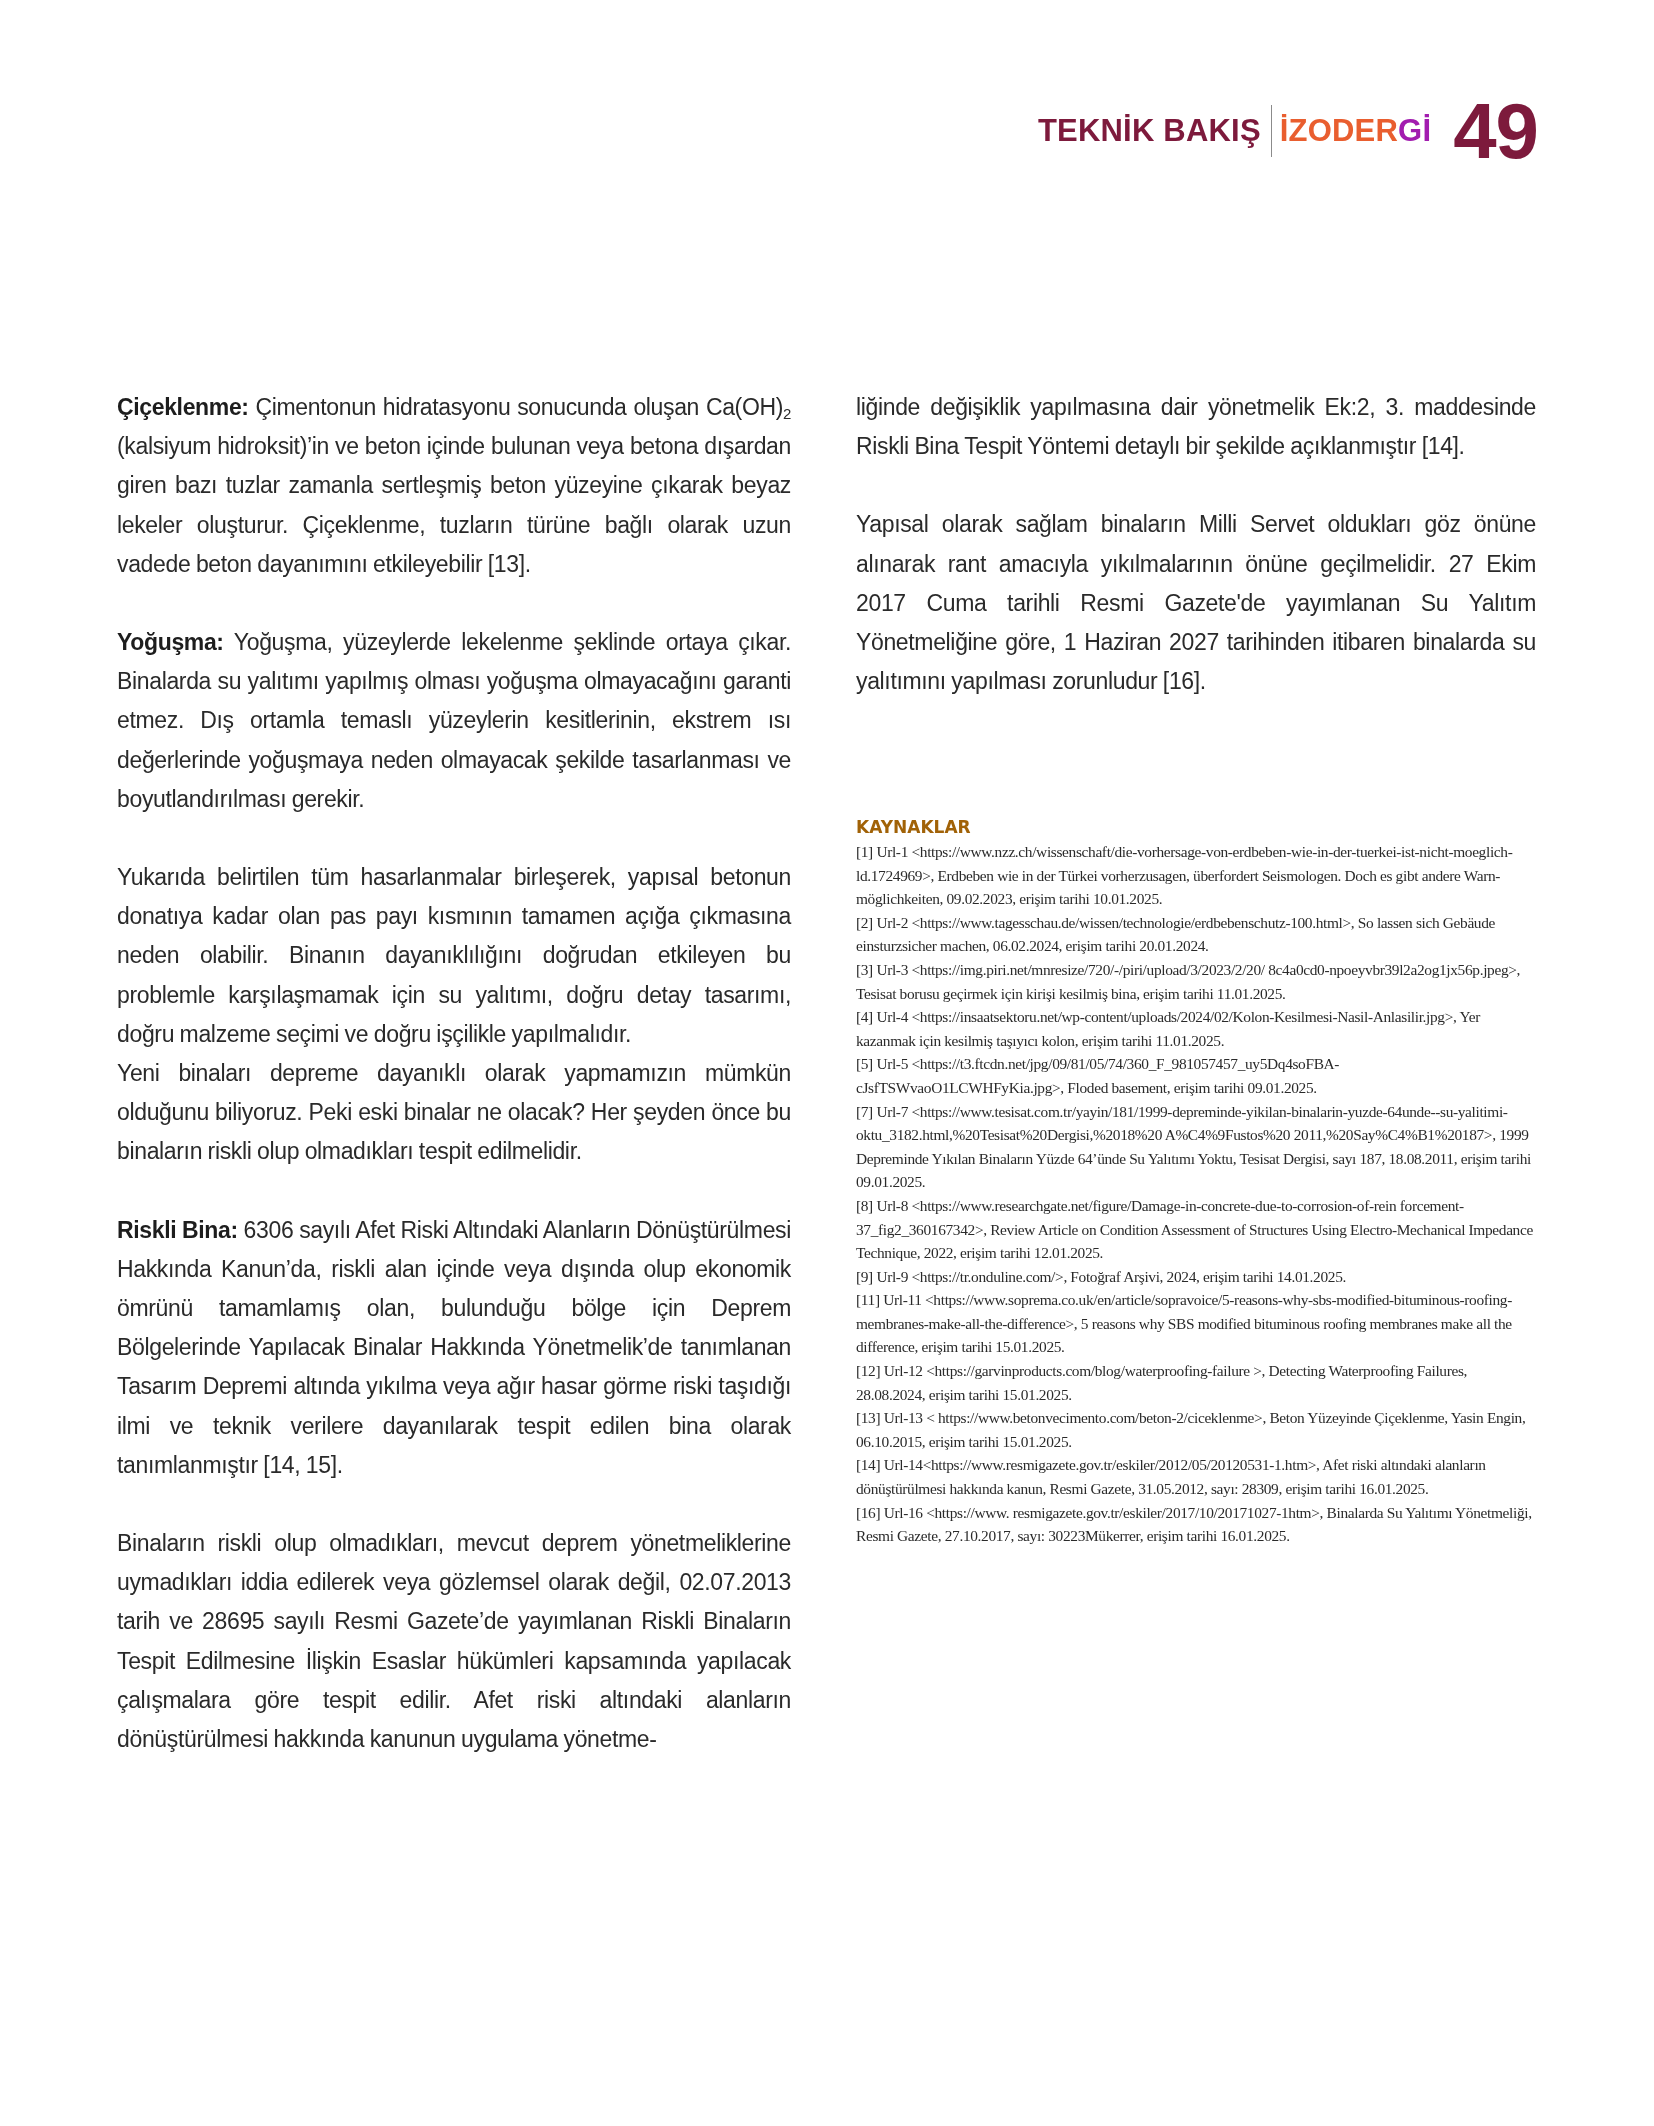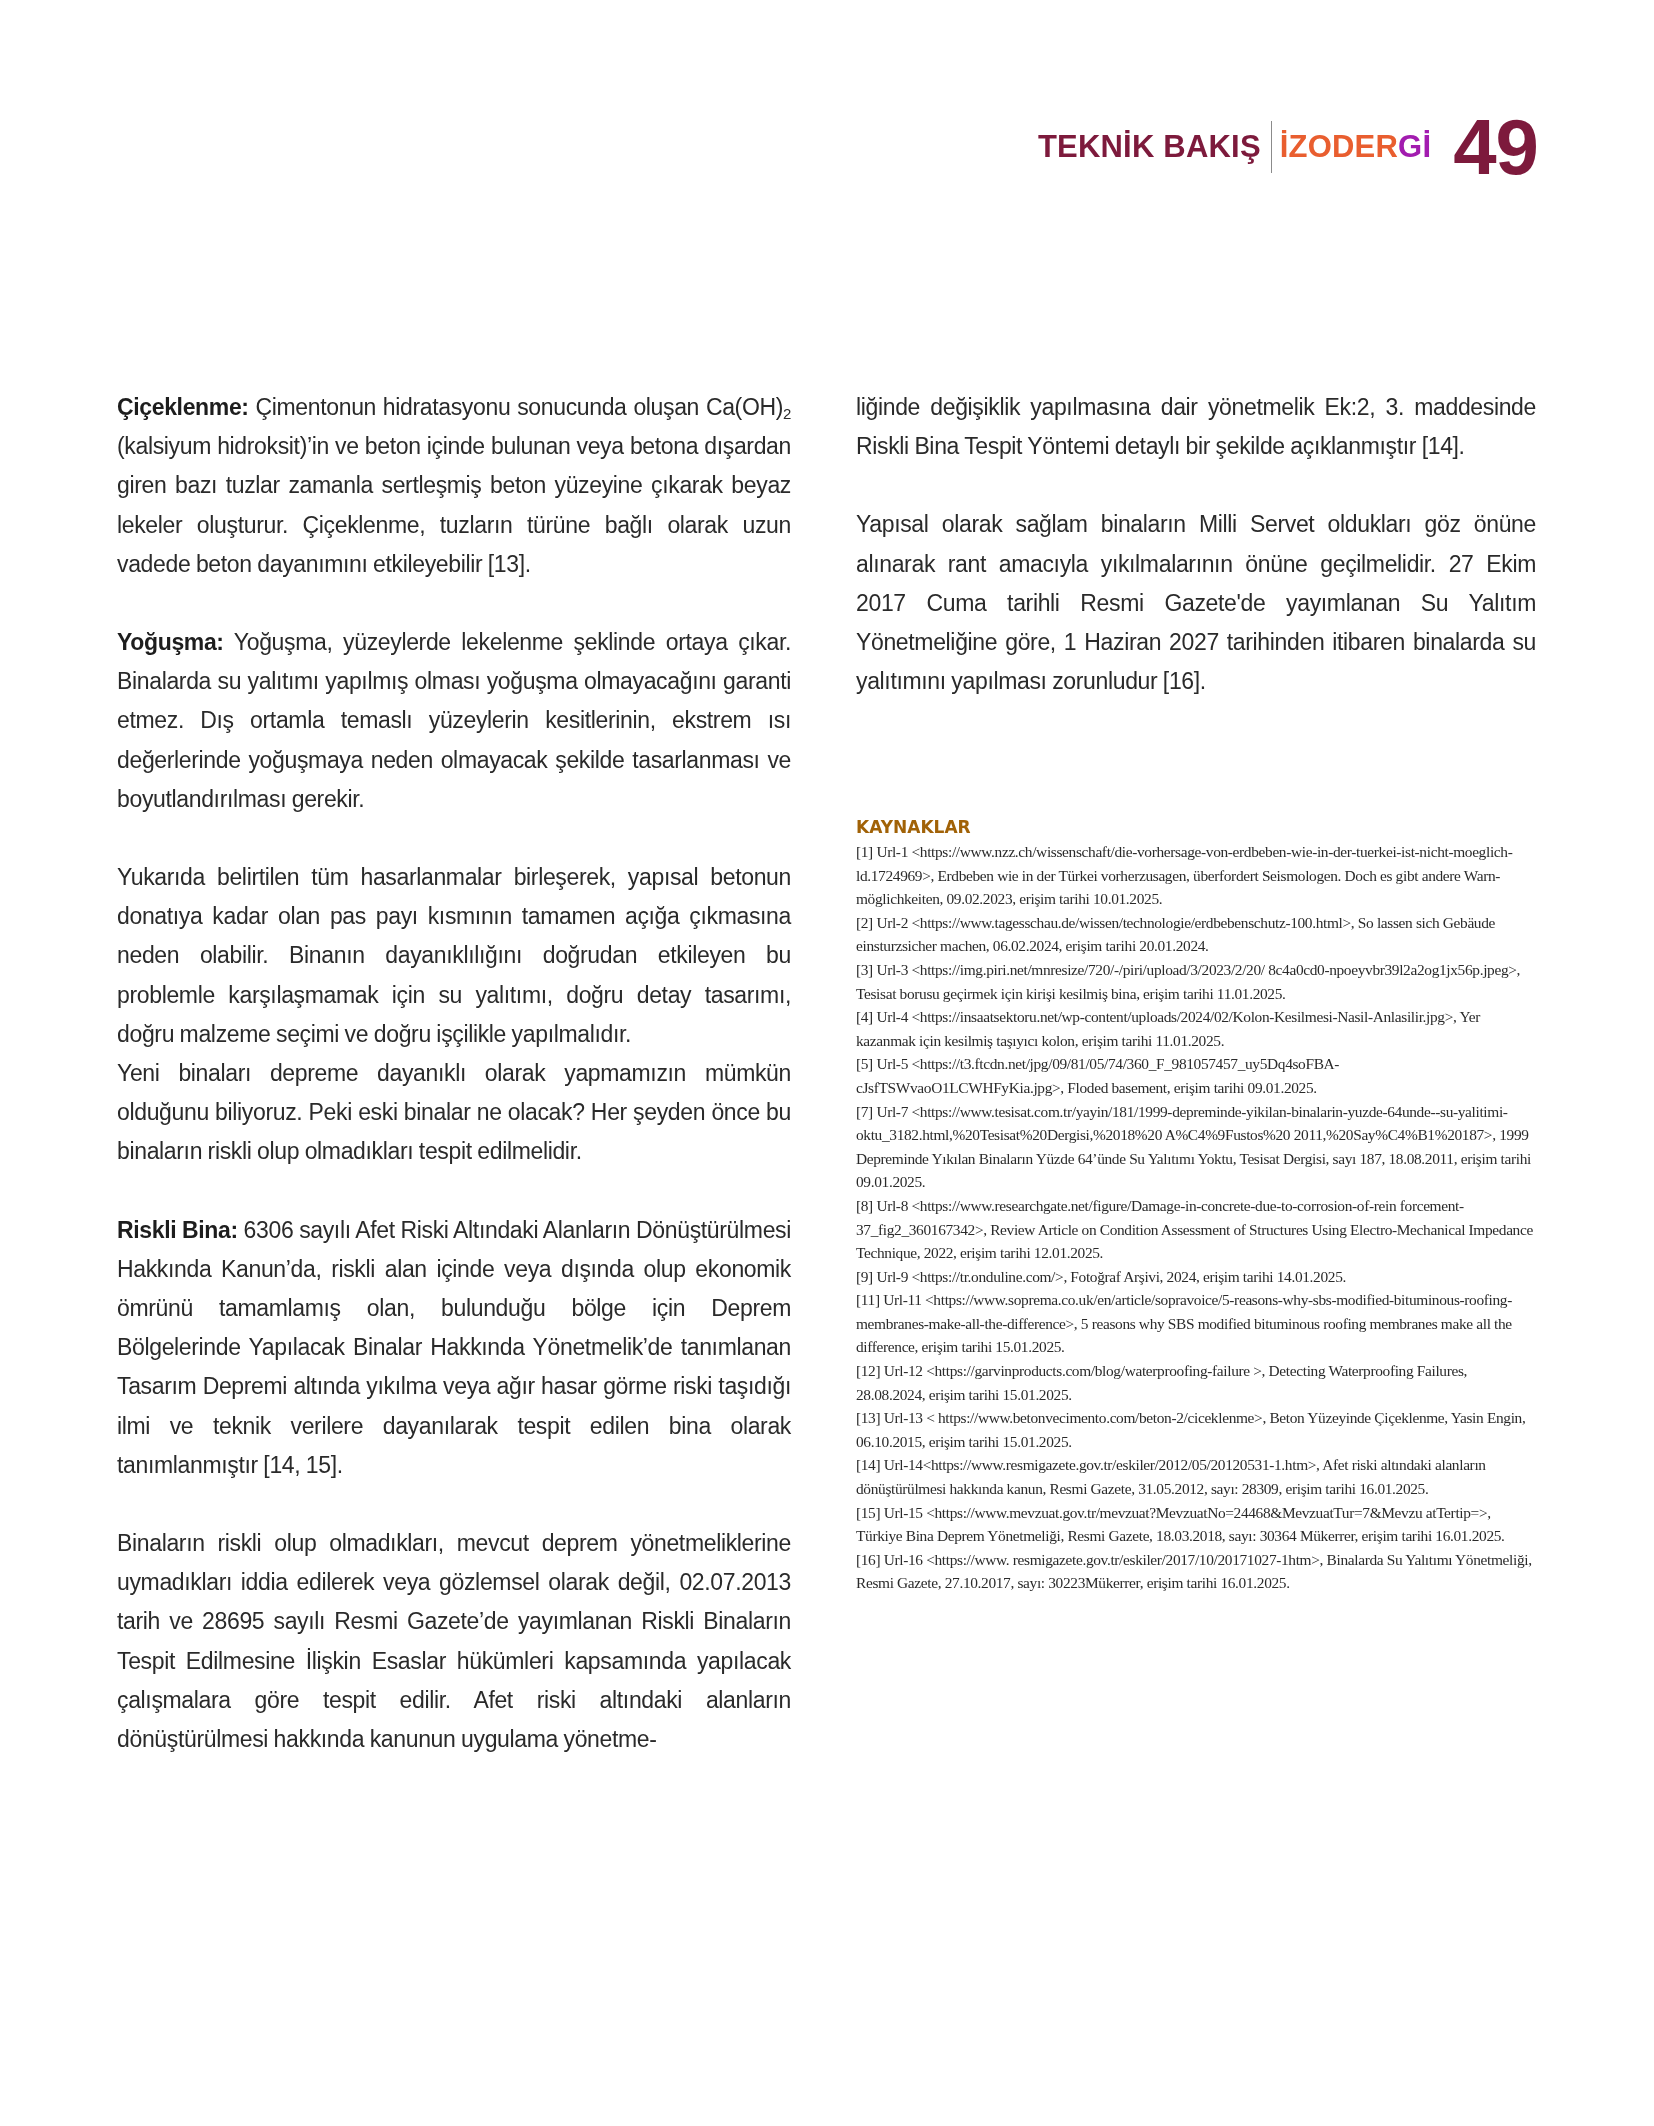--- a/index.html
+++ b/index.html
@@ -5,21 +5,21 @@
     * { margin: 0; padding: 0; box-sizing: border-box; }
     html, body { width: 1654px; height: 2126px; background: #ffffff; }
     body {
       position: relative;
       font-family: "DejaVu Sans", "Liberation Sans", sans-serif;
       color: #231f20;
       overflow: hidden;
     }
     .header {
       position: absolute;
-      top: 112px;
+      top: 96px;
       right: 116px;
       height: 70px;
       display: flex;
       align-items: center;
     }
     .header .section {
       font-family: "Liberation Sans", sans-serif;
       font-weight: bold;
       font-size: 31px;
       color: #7d1a3c;
@@ -126,16 +126,15 @@
     <p class="ref">[3] Url-3 &lt;https://img.piri.net/mnresize/720/-/piri/upload/3/2023/2/20/ 8c4a0cd0-npoeyvbr39l2a2og1jx56p.jpeg&gt;, Tesisat borusu geçirmek için kirişi kesilmiş bina, erişim tarihi 11.01.2025.</p>
     <p class="ref">[4] Url-4 &lt;https://insaatsektoru.net/wp-content/uploads/2024/02/Kolon-Kesilme­si-Nasil-Anlasilir.jpg&gt;, Yer kazanmak için kesilmiş taşıyıcı kolon, erişim tarihi 11.01.2025.</p>
     <p class="ref">[5] Url-5 &lt;https://t3.ftcdn.net/jpg/09/81/05/74/360_F_981057457_uy5Dq4soFBA­cJsfTSWvaoO1LCWHFyKia.jpg&gt;, Floded basement, erişim tarihi 09.01.2025.</p>
     <p class="ref">[7] Url-7 &lt;https://www.tesisat.com.tr/yayin/181/1999-depreminde-yikilan-binala­rin-yuzde-64unde--su-yalitimi-oktu_3182.html,%20Tesisat%20Dergisi,%2018%20 A%C4%9Fustos%20 2011,%20Say%C4%B1%20187&gt;, 1999 Depreminde Yıkılan Binaların Yüzde 64’ünde Su Yalıtımı Yoktu, Tesisat Dergisi, sayı 187, 18.08.2011, erişim tarihi 09.01.2025.</p>
     <p class="ref">[8] Url-8 &lt;https://www.researchgate.net/figure/Damage-in-concrete-due-to-cor­rosion-of-rein forcement-37_fig2_360167342&gt;, Review Article on Condition Assessment of Structures Using Electro-Mechanical Impedance Technique, 2022, erişim tarihi 12.01.2025.</p>
     <p class="ref">[9] Url-9 &lt;https://tr.onduline.com/&gt;, Fotoğraf Arşivi, 2024, erişim tarihi 14.01.2025.</p>
     <p class="ref">[11] Url-11 &lt;https://www.soprema.co.uk/en/article/sopravoice/5-reasons-wh­y-sbs-modified-bituminous-roofing-membranes-make-all-the-difference&gt;, 5 reasons why SBS modified bituminous roofing membranes make all the difference, erişim tarihi 15.01.2025.</p>
     <p class="ref">[12] Url-12 &lt;https://garvinproducts.com/blog/waterproofing-failure &gt;, Detecting Waterproofing Failures, 28.08.2024, erişim tarihi 15.01.2025.</p>
     <p class="ref">[13] Url-13 &lt; https://www.betonvecimento.com/beton-2/ciceklenme&gt;, Beton Yüzeyinde Çiçeklenme, Yasin Engin, 06.10.2015, erişim tarihi 15.01.2025.</p>
     <p class="ref">[14] Url-14&lt;https://www.resmigazete.gov.tr/eskiler/2012/05/20120531-1.htm&gt;, Afet riski altındaki alanların dönüştürülmesi hakkında kanun, Resmi Gazete, 31.05.2012, sayı: 28309, erişim tarihi 16.01.2025.</p>
-    <p class="ref">[15] Url-15 &lt;https://www.mevzuat.gov.tr/mevzuat?MevzuatNo=24468&amp;Mevzu­atTur=7&amp;Mevzu atTertip=&gt;, Türkiye Bina Deprem Yönetmeliği, Resmi Gazete, 18.03.2018, sayı: 30364 Mükerrer, erişim tarihi 16.01.2025.</p>
     <p class="ref">[16] Url-16 &lt;https://www. resmigazete.gov.tr/eskiler/2017/10/20171027-1htm&gt;, Binalarda Su Yalıtımı Yönetmeliği, Resmi Gazete, 27.10.2017, sayı: 30223Mükerrer, erişim tarihi 16.01.2025.</p>
   </div>
 </section>
 
 </body></html>

